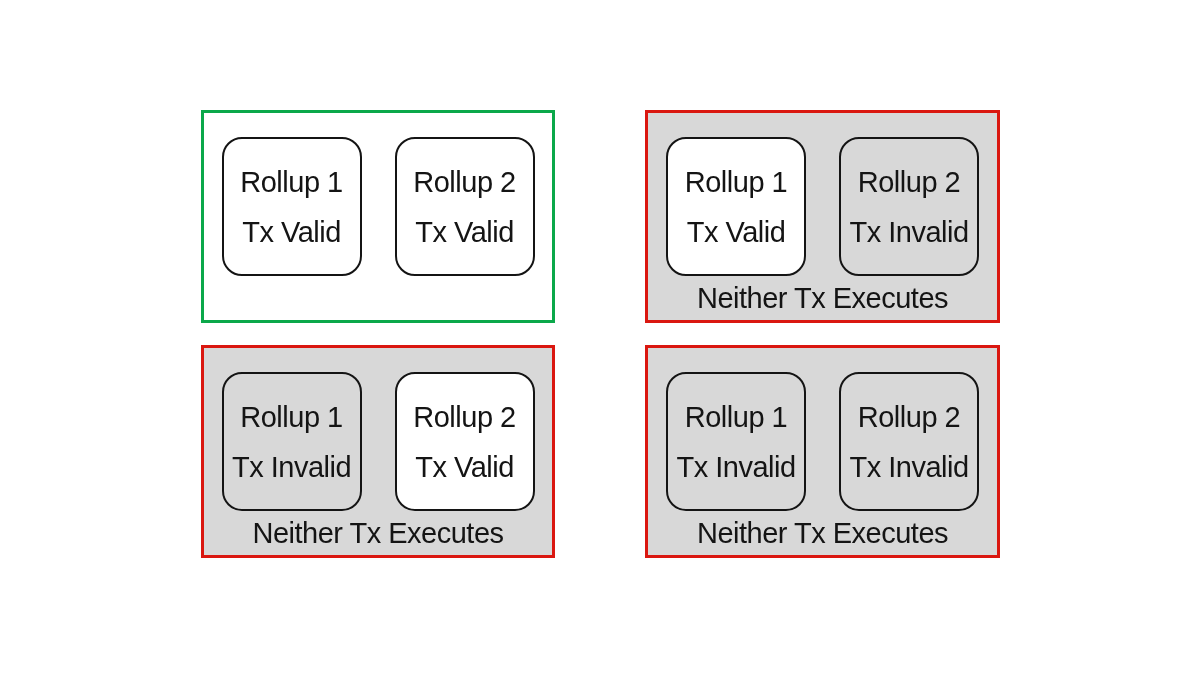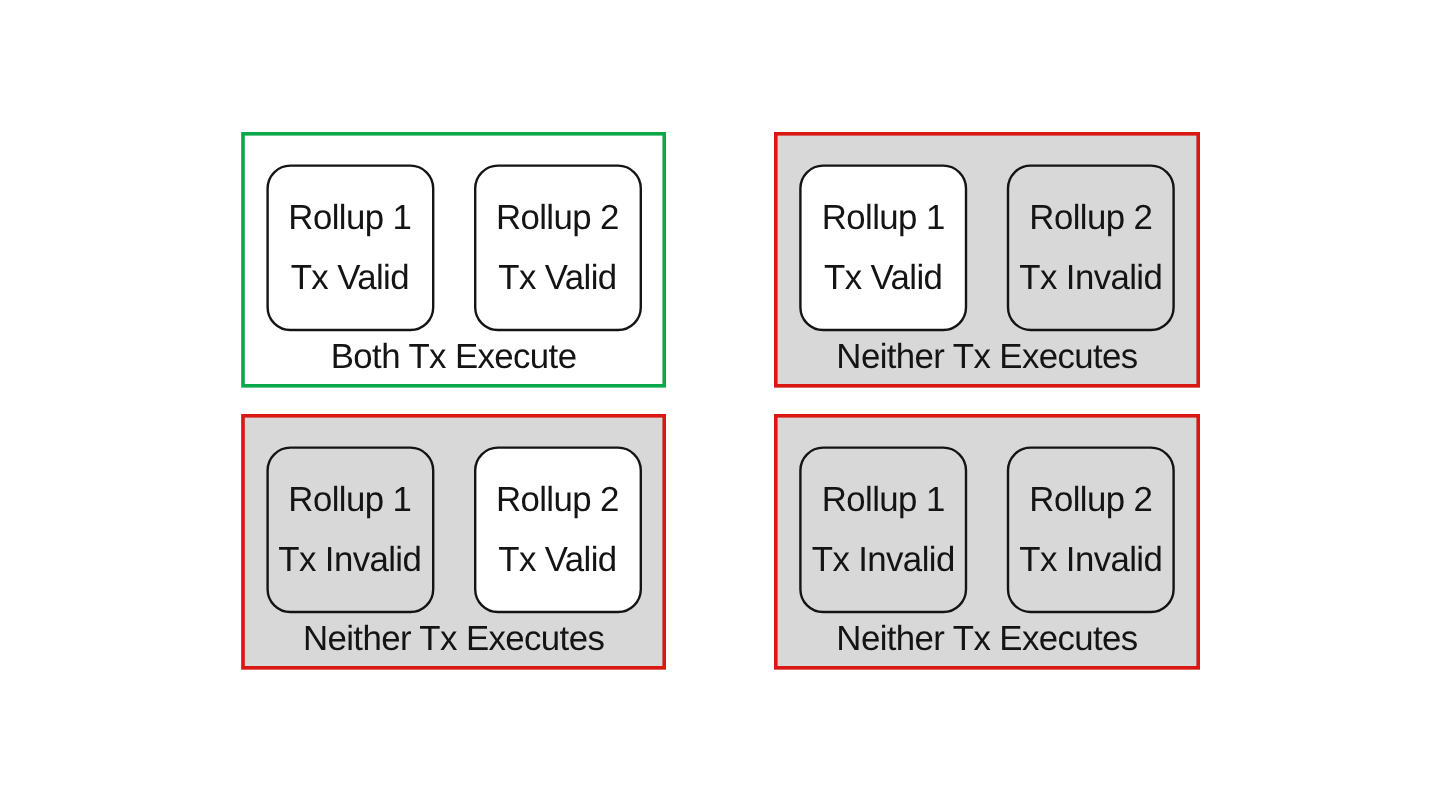--- a/index.html
+++ b/index.html
@@ -85,21 +85,20 @@
     <div class="cards-row">
       <div class="card valid">
         <div class="card-line">Rollup 1</div>
         <div class="card-line">Tx Valid</div>
       </div>
       <div class="card valid">
         <div class="card-line">Rollup 2</div>
         <div class="card-line">Tx Valid</div>
       </div>
     </div>
-    <div class="panel-caption">Both Tx Execute</div>
   </div>
 
   <div class="panel failure panel-tr">
     <div class="cards-row">
       <div class="card valid">
         <div class="card-line">Rollup 1</div>
         <div class="card-line">Tx Valid</div>
       </div>
       <div class="card invalid">
         <div class="card-line">Rollup 2</div>

